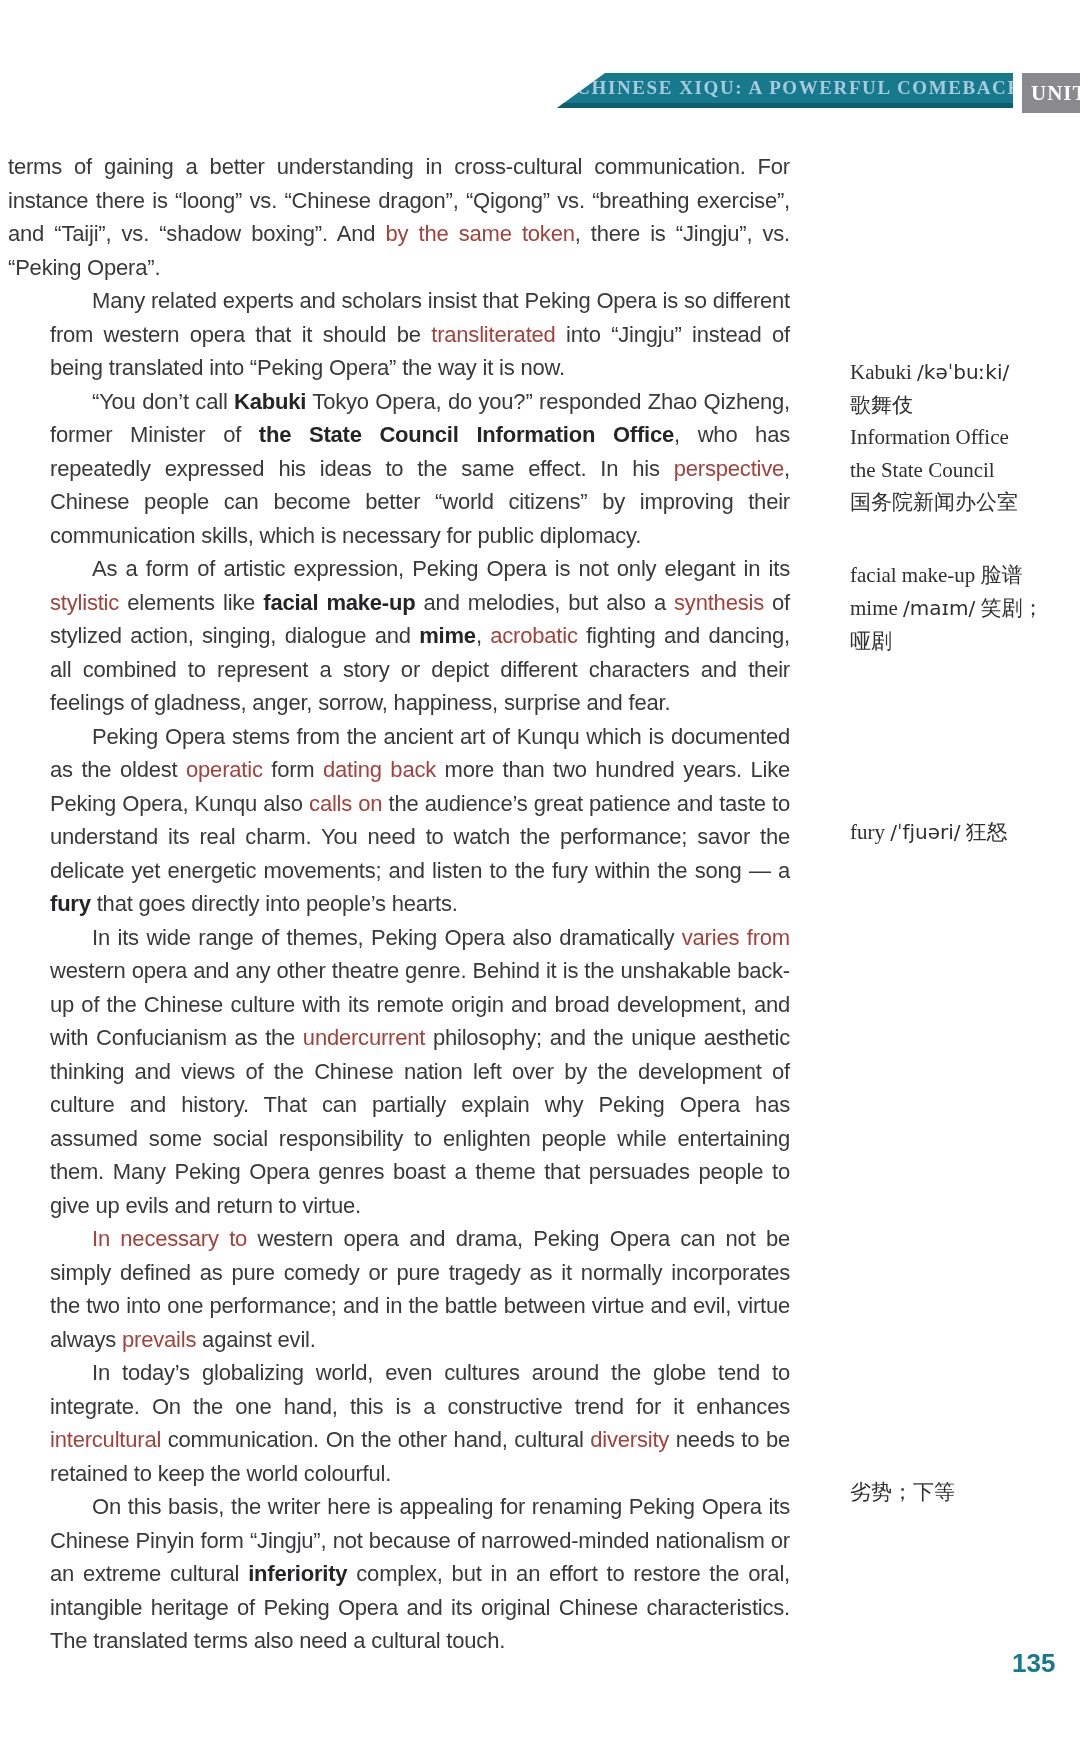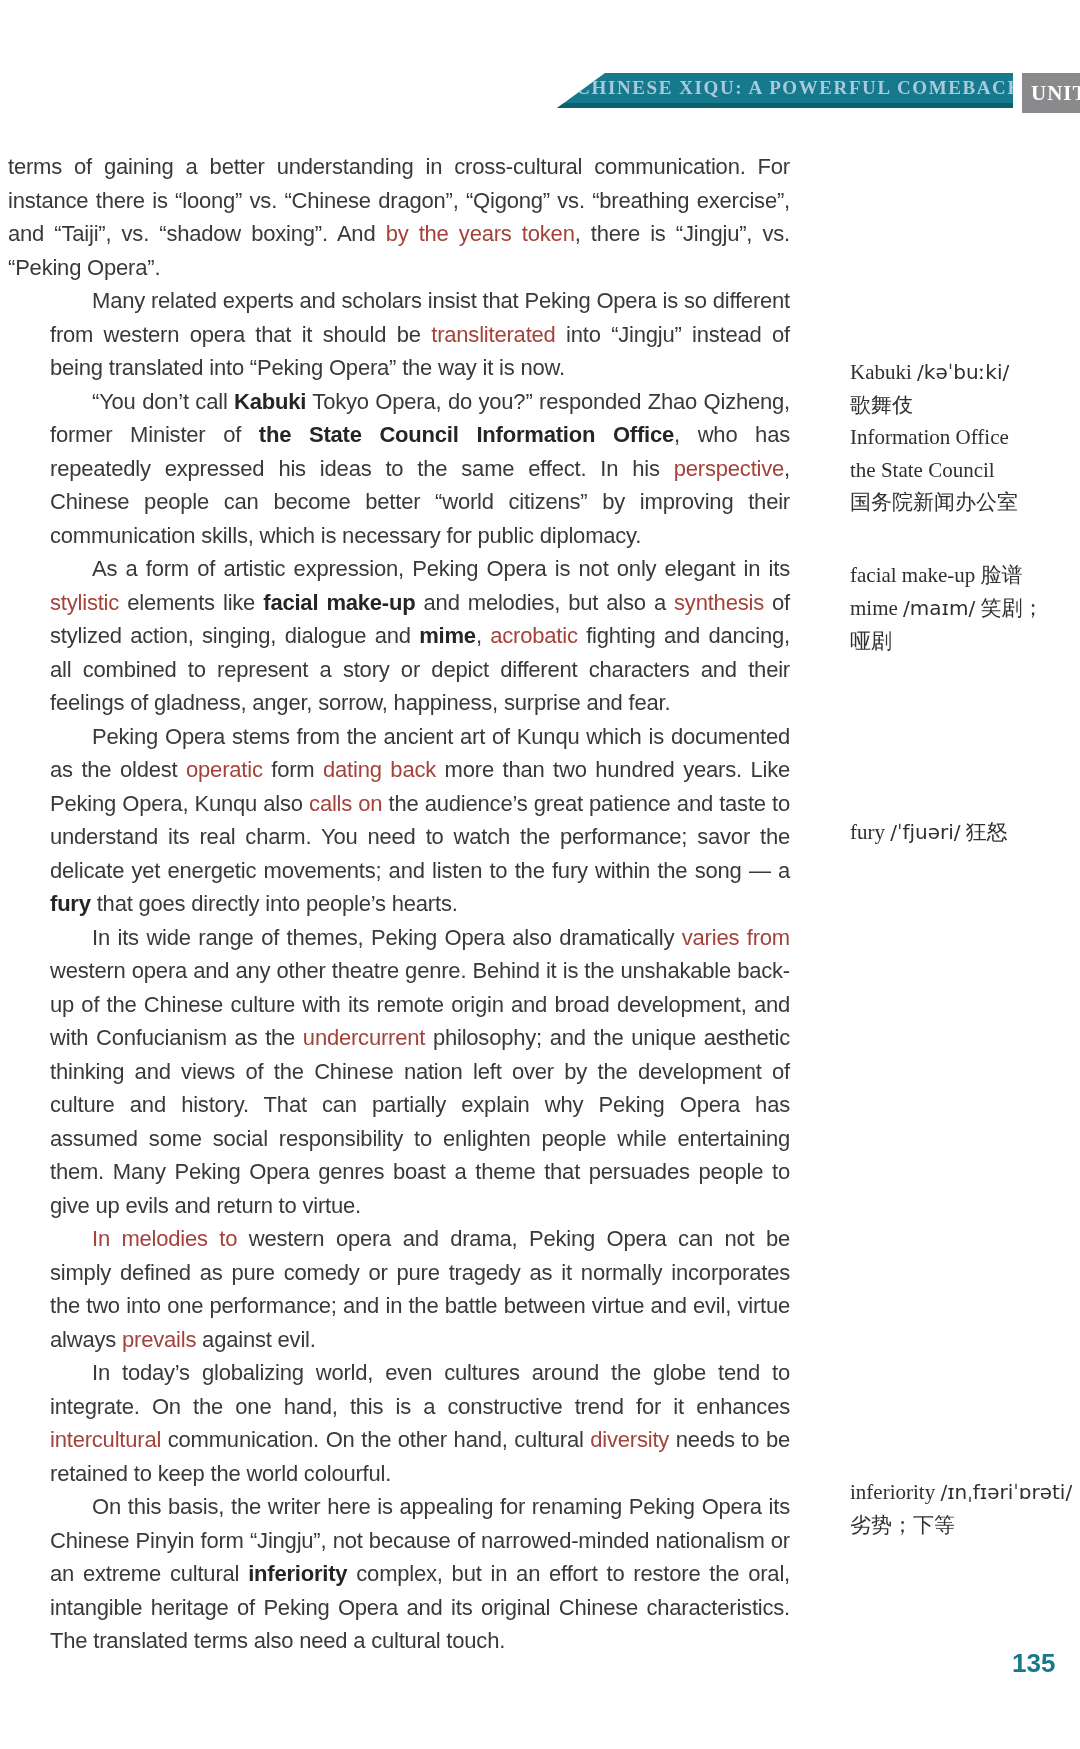--- a/index.html
+++ b/index.html
@@ -79,27 +79,27 @@
 <div class="page">
 
   <div class="banner">
     <span class="banner-title">CHINESE XIQU: A POWERFUL COMEBACK</span>
   </div>
   <div class="unit-box">
     <span class="unit-label">UNIT</span>
   </div>
 
   <main class="body-col">
-    <p class="para"><span class="seg-n">terms of gaining a better understanding in cross-cultural communication. For instance there is “loong” vs. “Chinese dragon”, “Qigong” vs. “breathing exercise”, and “Taiji”, vs. “shadow boxing”. And </span><span class="seg-r">by the years token</span><span class="seg-n">, there is “Jingju”, vs. “Peking Opera”.</span></p>
+    <p class="para"><span class="seg-n">terms of gaining a better understanding in cross-cultural communication. For instance there is “loong” vs. “Chinese dragon”, “Qigong” vs. “breathing exercise”, and “Taiji”, vs. “shadow boxing”. And </span><span class="seg-r">by the same token</span><span class="seg-n">, there is “Jingju”, vs. “Peking Opera”.</span></p>
     <p class="para ind"><span class="seg-n">Many related experts and scholars insist that Peking Opera is so different from western opera that it should be </span><span class="seg-r">transliterated</span><span class="seg-n"> into “Jingju” instead of being translated into “Peking Opera” the way it is now.</span></p>
     <p class="para ind"><span class="seg-n">“You don’t call </span><span class="seg-b">Kabuki</span><span class="seg-n"> Tokyo Opera, do you?” responded Zhao Qizheng, former Minister of </span><span class="seg-b">the State Council Information Office</span><span class="seg-n">, who has repeatedly expressed his ideas to the same effect. In his </span><span class="seg-r">perspective</span><span class="seg-n">, Chinese people can become better “world citizens” by improving their communication skills, which is necessary for public diplomacy.</span></p>
     <p class="para ind"><span class="seg-n">As a form of artistic expression, Peking Opera is not only elegant in its </span><span class="seg-r">stylistic</span><span class="seg-n"> elements like </span><span class="seg-b">facial make-up</span><span class="seg-n"> and melodies, but also a </span><span class="seg-r">synthesis</span><span class="seg-n"> of stylized action, singing, dialogue and </span><span class="seg-b">mime</span><span class="seg-n">, </span><span class="seg-r">acrobatic</span><span class="seg-n"> fighting and dancing, all combined to represent a story or depict different characters and their feelings of gladness, anger, sorrow, happiness, surprise and fear.</span></p>
     <p class="para ind"><span class="seg-n">Peking Opera stems from the ancient art of Kunqu which is documented as the oldest </span><span class="seg-r">operatic</span><span class="seg-n"> form </span><span class="seg-r">dating back</span><span class="seg-n"> more than two hundred years. Like Peking Opera, Kunqu also </span><span class="seg-r">calls on</span><span class="seg-n"> the audience’s great patience and taste to understand its real charm. You need to watch the performance; savor the delicate yet energetic movements; and listen to the fury within the song — a </span><span class="seg-b">fury</span><span class="seg-n"> that goes directly into people’s hearts.</span></p>
     <p class="para ind"><span class="seg-n">In its wide range of themes, Peking Opera also dramatically </span><span class="seg-r">varies from</span><span class="seg-n"> western opera and any other theatre genre. Behind it is the unshakable back-up of the Chinese culture with its remote origin and broad development, and with Confucianism as the </span><span class="seg-r">undercurrent</span><span class="seg-n"> philosophy; and the unique aesthetic thinking and views of the Chinese nation left over by the development of culture and history. That can partially explain why Peking Opera has assumed some social responsibility to enlighten people while entertaining them. Many Peking Opera genres boast a theme that persuades people to give up evils and return to virtue.</span></p>
-    <p class="para ind"><span class="seg-r">In melodies to</span><span class="seg-n"> western opera and drama, Peking Opera can not be simply defined as pure comedy or pure tragedy as it normally incorporates the two into one performance; and in the battle between virtue and evil, virtue always </span><span class="seg-r">prevails</span><span class="seg-n"> against evil.</span></p>
+    <p class="para ind"><span class="seg-r">In necessary to</span><span class="seg-n"> western opera and drama, Peking Opera can not be simply defined as pure comedy or pure tragedy as it normally incorporates the two into one performance; and in the battle between virtue and evil, virtue always </span><span class="seg-r">prevails</span><span class="seg-n"> against evil.</span></p>
     <p class="para ind"><span class="seg-n">In today’s globalizing world, even cultures around the globe tend to integrate. On the one hand, this is a constructive trend for it enhances </span><span class="seg-r">intercultural</span><span class="seg-n"> communication. On the other hand, cultural </span><span class="seg-r">diversity</span><span class="seg-n"> needs to be retained to keep the world colourful.</span></p>
     <p class="para ind"><span class="seg-n">On this basis, the writer here is appealing for renaming Peking Opera its Chinese Pinyin form “Jingju”, not because of narrowed-minded nationalism or an extreme cultural </span><span class="seg-b">inferiority</span><span class="seg-n"> complex, but in an effort to restore the oral, intangible heritage of Peking Opera and its original Chinese characteristics. The translated terms also need a cultural touch.</span></p>
   </main>
 
   <aside>
     <div class="gloss-entry" style="top:356px">
       <div class="gloss-line"><span class="seg-n">Kabuki </span><span class="seg-ph">/kəˈbuːki/</span></div>
       <div class="gloss-line"><span class="seg-n">歌舞伎</span></div>
     </div>
     <div class="gloss-entry" style="top:421px">
@@ -111,20 +111,19 @@
       <div class="gloss-line"><span class="seg-n">facial make-up 脸谱</span></div>
     </div>
     <div class="gloss-entry" style="top:592px">
       <div class="gloss-line"><span class="seg-n">mime </span><span class="seg-ph">/maɪm/</span><span class="seg-n"> 笑剧；</span></div>
       <div class="gloss-line"><span class="seg-n">哑剧</span></div>
     </div>
     <div class="gloss-entry" style="top:816px">
       <div class="gloss-line"><span class="seg-n">fury </span><span class="seg-ph">/ˈfjuəri/</span><span class="seg-n"> 狂怒</span></div>
     </div>
     <div class="gloss-entry" style="top:1476px">
-      <div class="gloss-line"><span class="seg-n">inferiority </span><span class="seg-ph">/ɪnˌfɪəriˈɒrəti/</span></div>
       <div class="gloss-line"><span class="seg-n">劣势；下等</span></div>
     </div>
   </aside>
 
   <div class="page-number">135</div>
 
 </div>
 
 </body></html>

